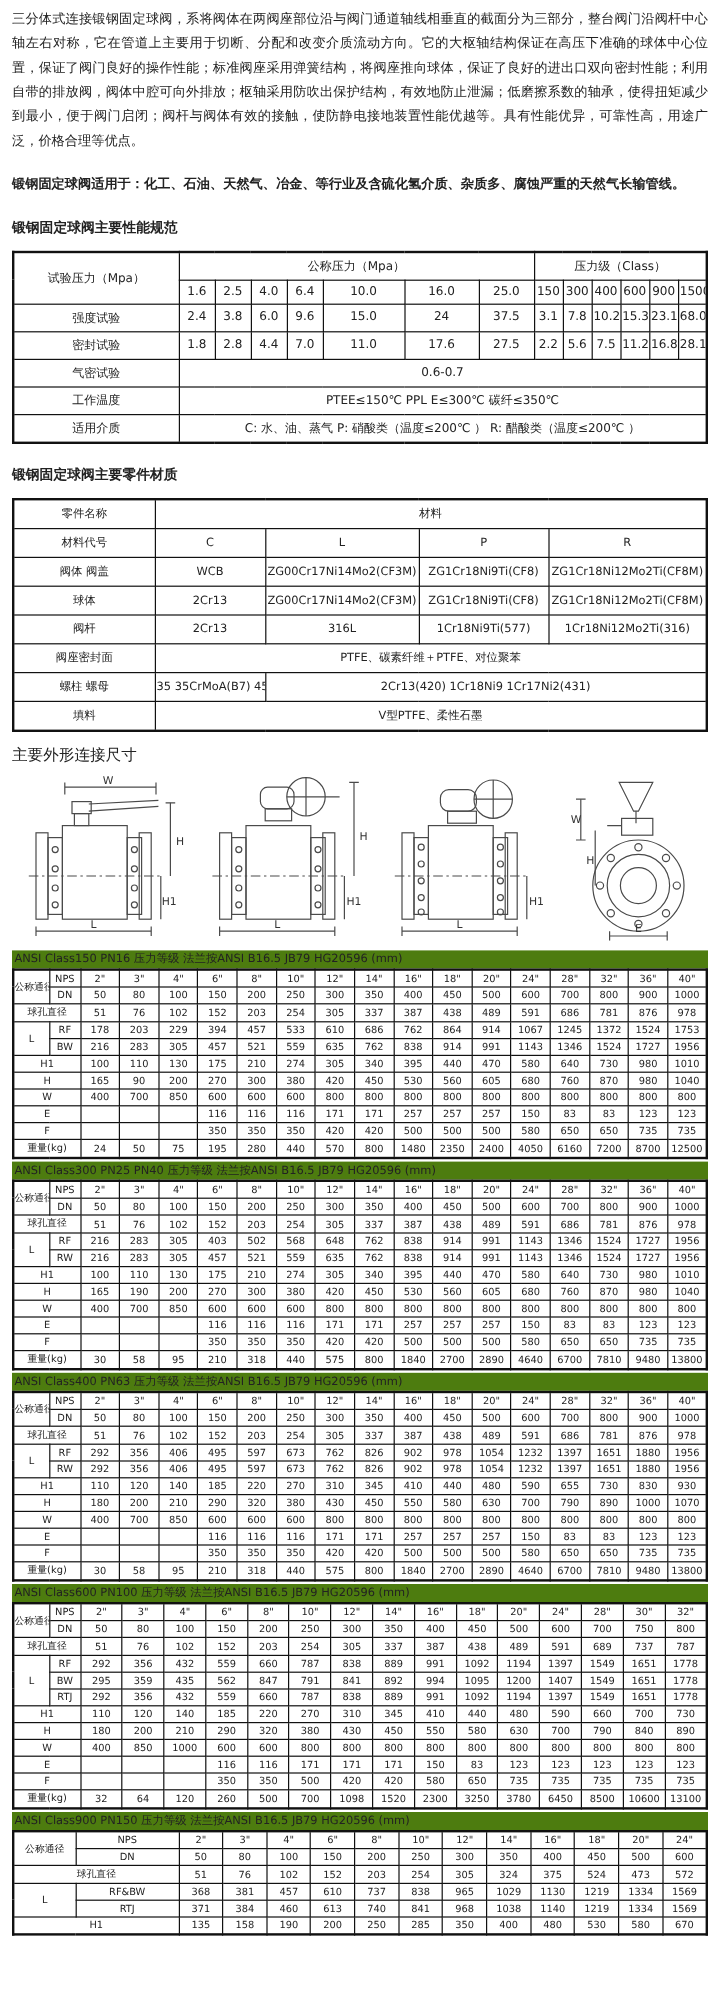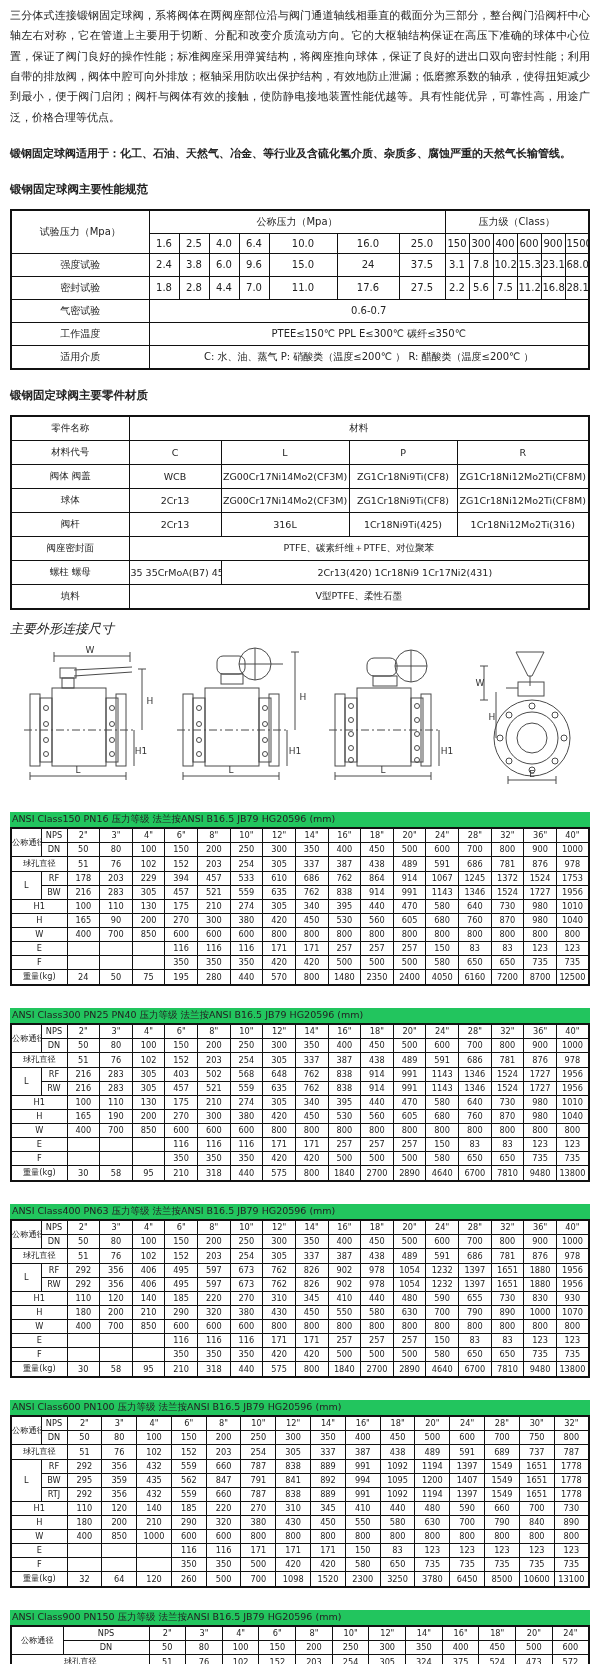--- a/index.html
+++ b/index.html
@@ -8,24 +8,24 @@
   .intro-title{font-size:11.5px;font-weight:bold;margin:4px 0 2px 0;}
   .intro-body{font-size:11px;line-height:1.85;text-align:justify;margin:0;}
   .apps{font-size:11px;line-height:1.8;margin:16px 0 4px 0;font-weight:bold;}
   .sec-h{font-size:11.5px;font-weight:bold;margin:18px 0 12px 0;}
   table{border-collapse:collapse;width:100%;table-layout:fixed;}
   th,td{border:1px solid #111;text-align:center;font-weight:normal;overflow:hidden;white-space:nowrap;}
   .perf th,.perf td{font-size:10px;padding:4px 1px;}
   .perf{border:2px solid #111;}
   .mat{border:2px solid #111;margin-top:8px;}
   .mat th,.mat td{font-size:9.5px;padding:5px 1px;}
-  .draw-h{font-size:13px;margin:10px 0 2px 0;font-weight:normal;font-style:italic;}
+  .draw-h{font-size:13px;margin:10px 0 2px 0;font-weight:normal;}
   .drawings{display:flex;justify-content:space-between;align-items:flex-end;padding:2px 0 6px 0;}
   .drawings svg{display:block;}
-  .dim-caption{font-size:9.5px;text-align:left;background:#22c55e;padding:1px 2px;margin-top:22px;}
+  .dim-caption{font-size:9.5px;text-align:left;background:#4d7c0f;padding:1px 2px;margin-top:2px;}
   .dim{border:2px solid #111;}
   .dim th,.dim td{font-size:8.2px;padding:1.5px 0;}
   svg line,svg rect,svg circle,svg path,svg ellipse{stroke:#4a4a4a;fill:none;stroke-width:1;}
   svg text{fill:#333;font-size:9px;font-family:"DejaVu Sans",sans-serif;stroke:none;}
 </style>
 </head>
 <body>
 
 <div class="page">
 
@@ -143,21 +143,21 @@
           <th>球体</th>
           <td>2Cr13</td>
           <td>ZG00Cr17Ni14Mo2(CF3M)</td>
           <td>ZG1Cr18Ni9Ti(CF8)</td>
           <td>ZG1Cr18Ni12Mo2Ti(CF8M)</td>
         </tr>
         <tr>
           <th>阀杆</th>
           <td>2Cr13</td>
           <td>316L</td>
-          <td>1Cr18Ni9Ti(425)</td>
+          <td>1Cr18Ni9Ti(577)</td>
           <td>1Cr18Ni12Mo2Ti(316)</td>
         </tr>
         <tr>
           <th>阀座密封面</th>
           <td colspan="4">PTFE、碳素纤维＋PTFE、对位聚苯</td>
         </tr>
         <tr>
           <th>螺柱  螺母</th>
           <td colspan="1">35 35CrMoA(B7) 45(2H)</td>
           <td colspan="3">2Cr13(420) 1Cr18Ni9 1Cr17Ni2(431)</td>

